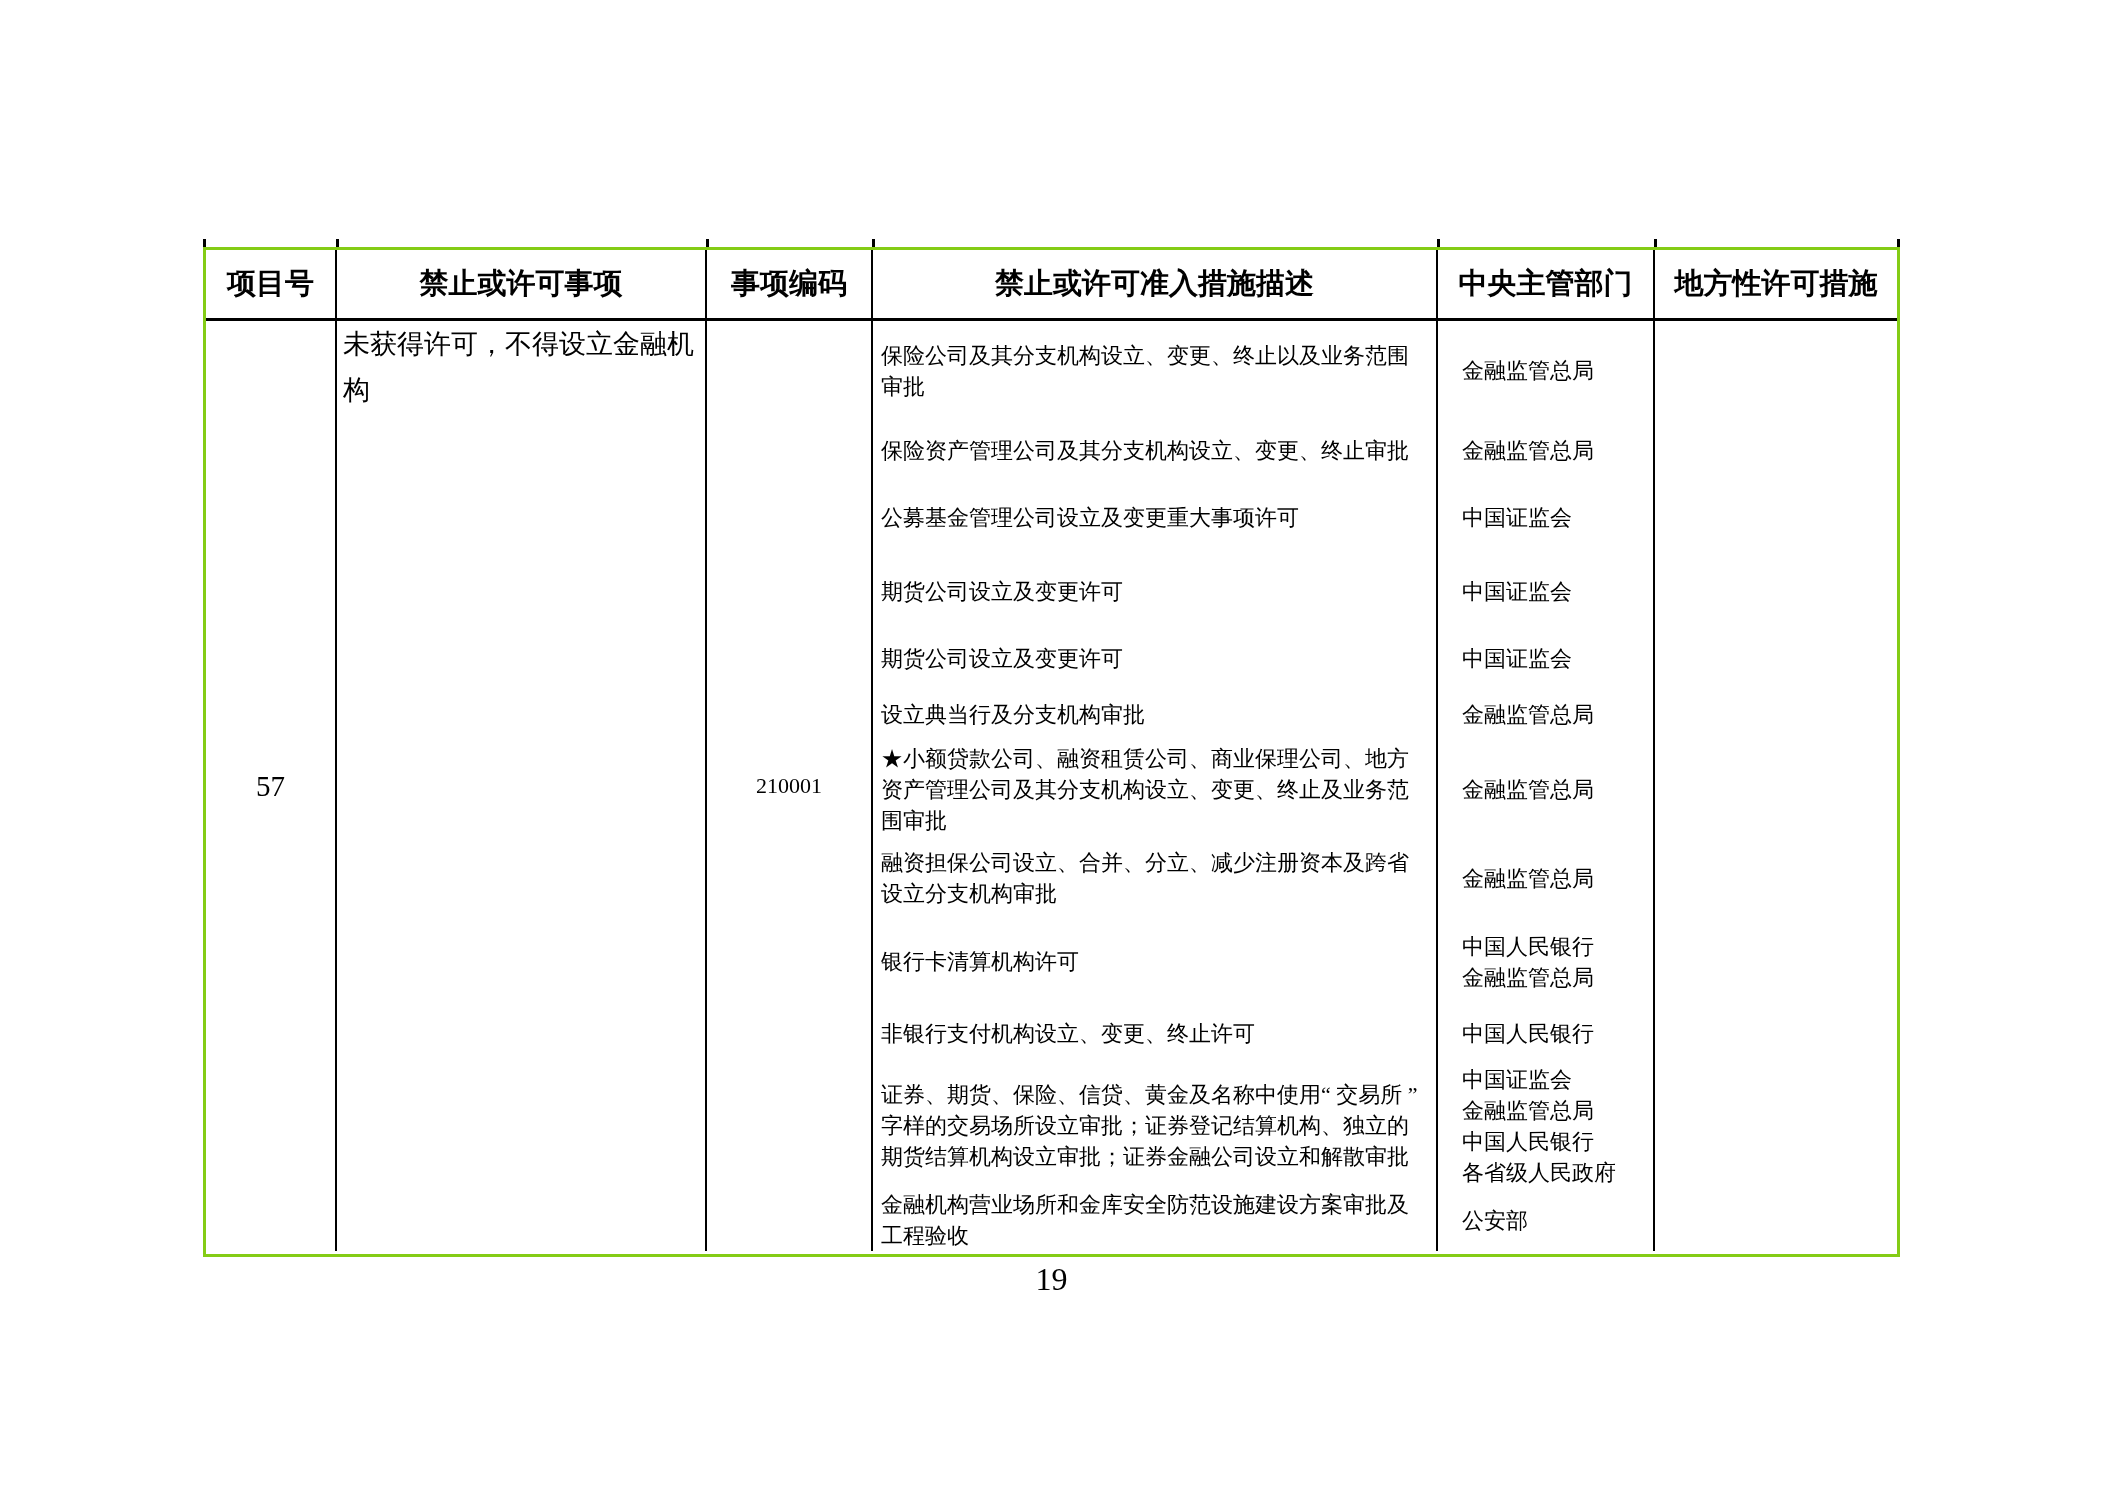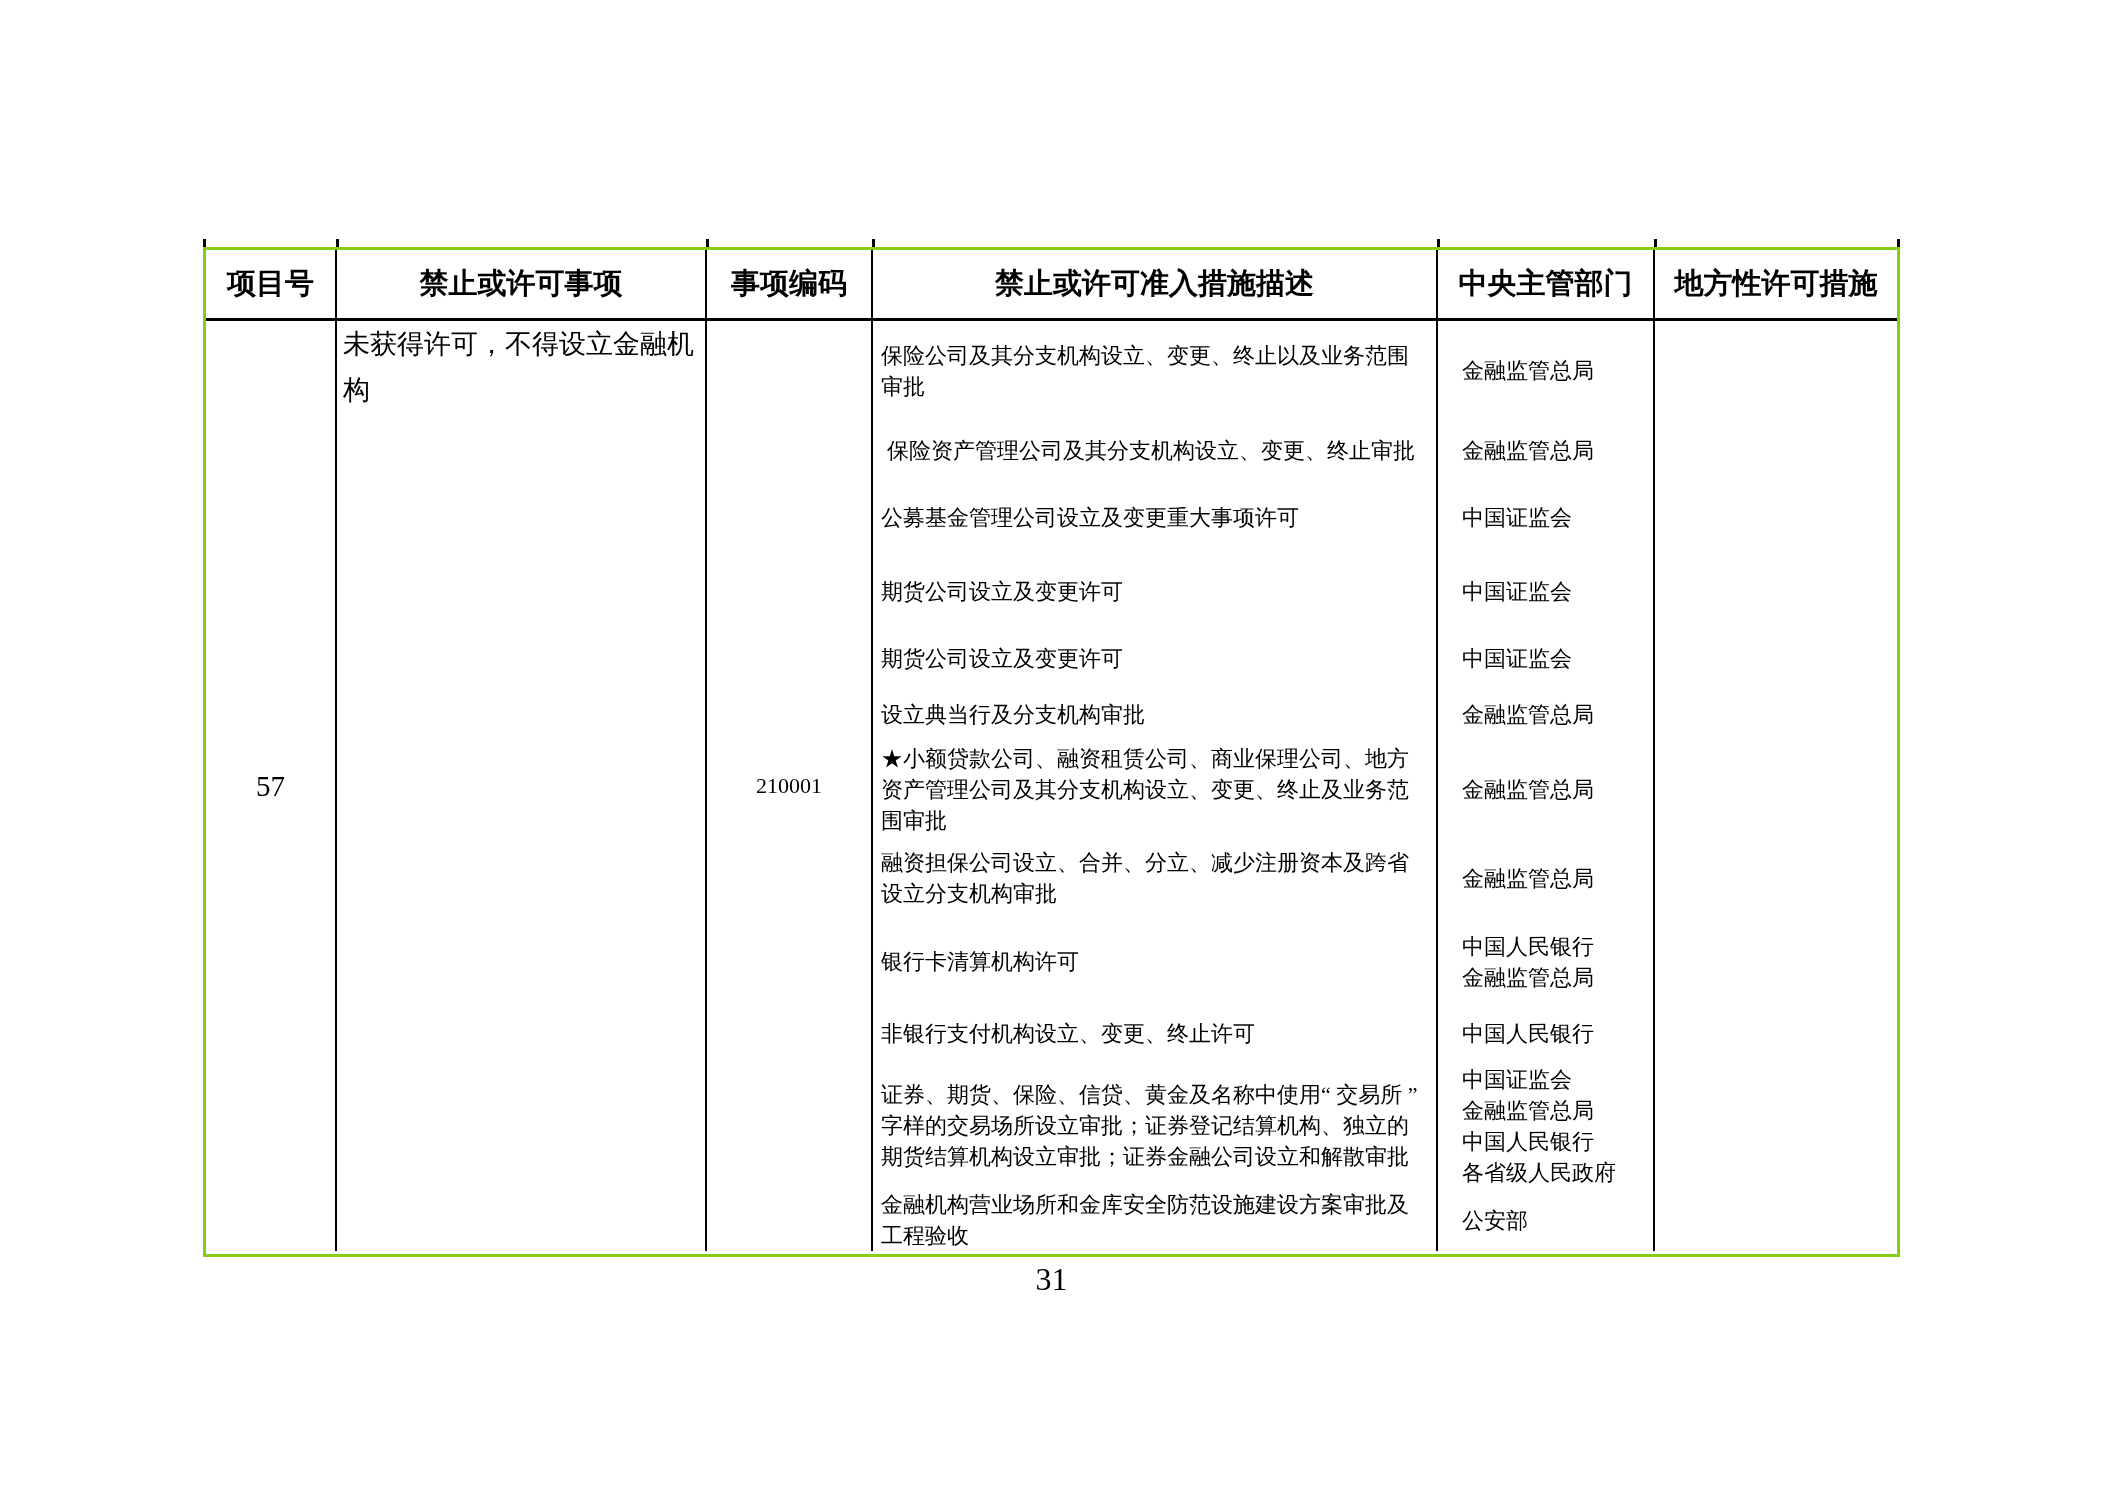--- a/index.html
+++ b/index.html
@@ -104,21 +104,21 @@
 
   <div class="td td-item-no">57</div>
   <div class="td td-matter">
     <span>未获得许可，不得设立金融机构</span>
   </div>
   <div class="td td-code">210001</div>
   <div class="td stack" id="measures-stack">
       <div class="measure-item" style="height: 99px;">
         <div>保险公司及其分支机构设立、变更、终止以及业务范围审批</div>
       </div>
-      <div class="measure-item" style="height: 60px; margin-left: 6px;">
+      <div class="measure-item" style="height: 60px;">
         <div>保险资产管理公司及其分支机构设立、变更、终止审批</div>
       </div>
       <div class="measure-item" style="height: 74px;">
         <div>公募基金管理公司设立及变更重大事项许可</div>
       </div>
       <div class="measure-item" style="height: 75px;">
         <div>期货公司设立及变更许可</div>
       </div>
       <div class="measure-item" style="height: 58px;">
         <div>期货公司设立及变更许可</div>
@@ -183,13 +183,13 @@
         <div>中国人民银行</div>
         <div>各省级人民政府</div>
       </div>
       <div class="dept-item" style="height: 62px;">
         <div>公安部</div>
       </div>
     </div>
   <div class="td last"></div>
 </div>
 
-<div class="page-number">31</div>
+<div class="page-number">19</div>
 
 </body></html>

